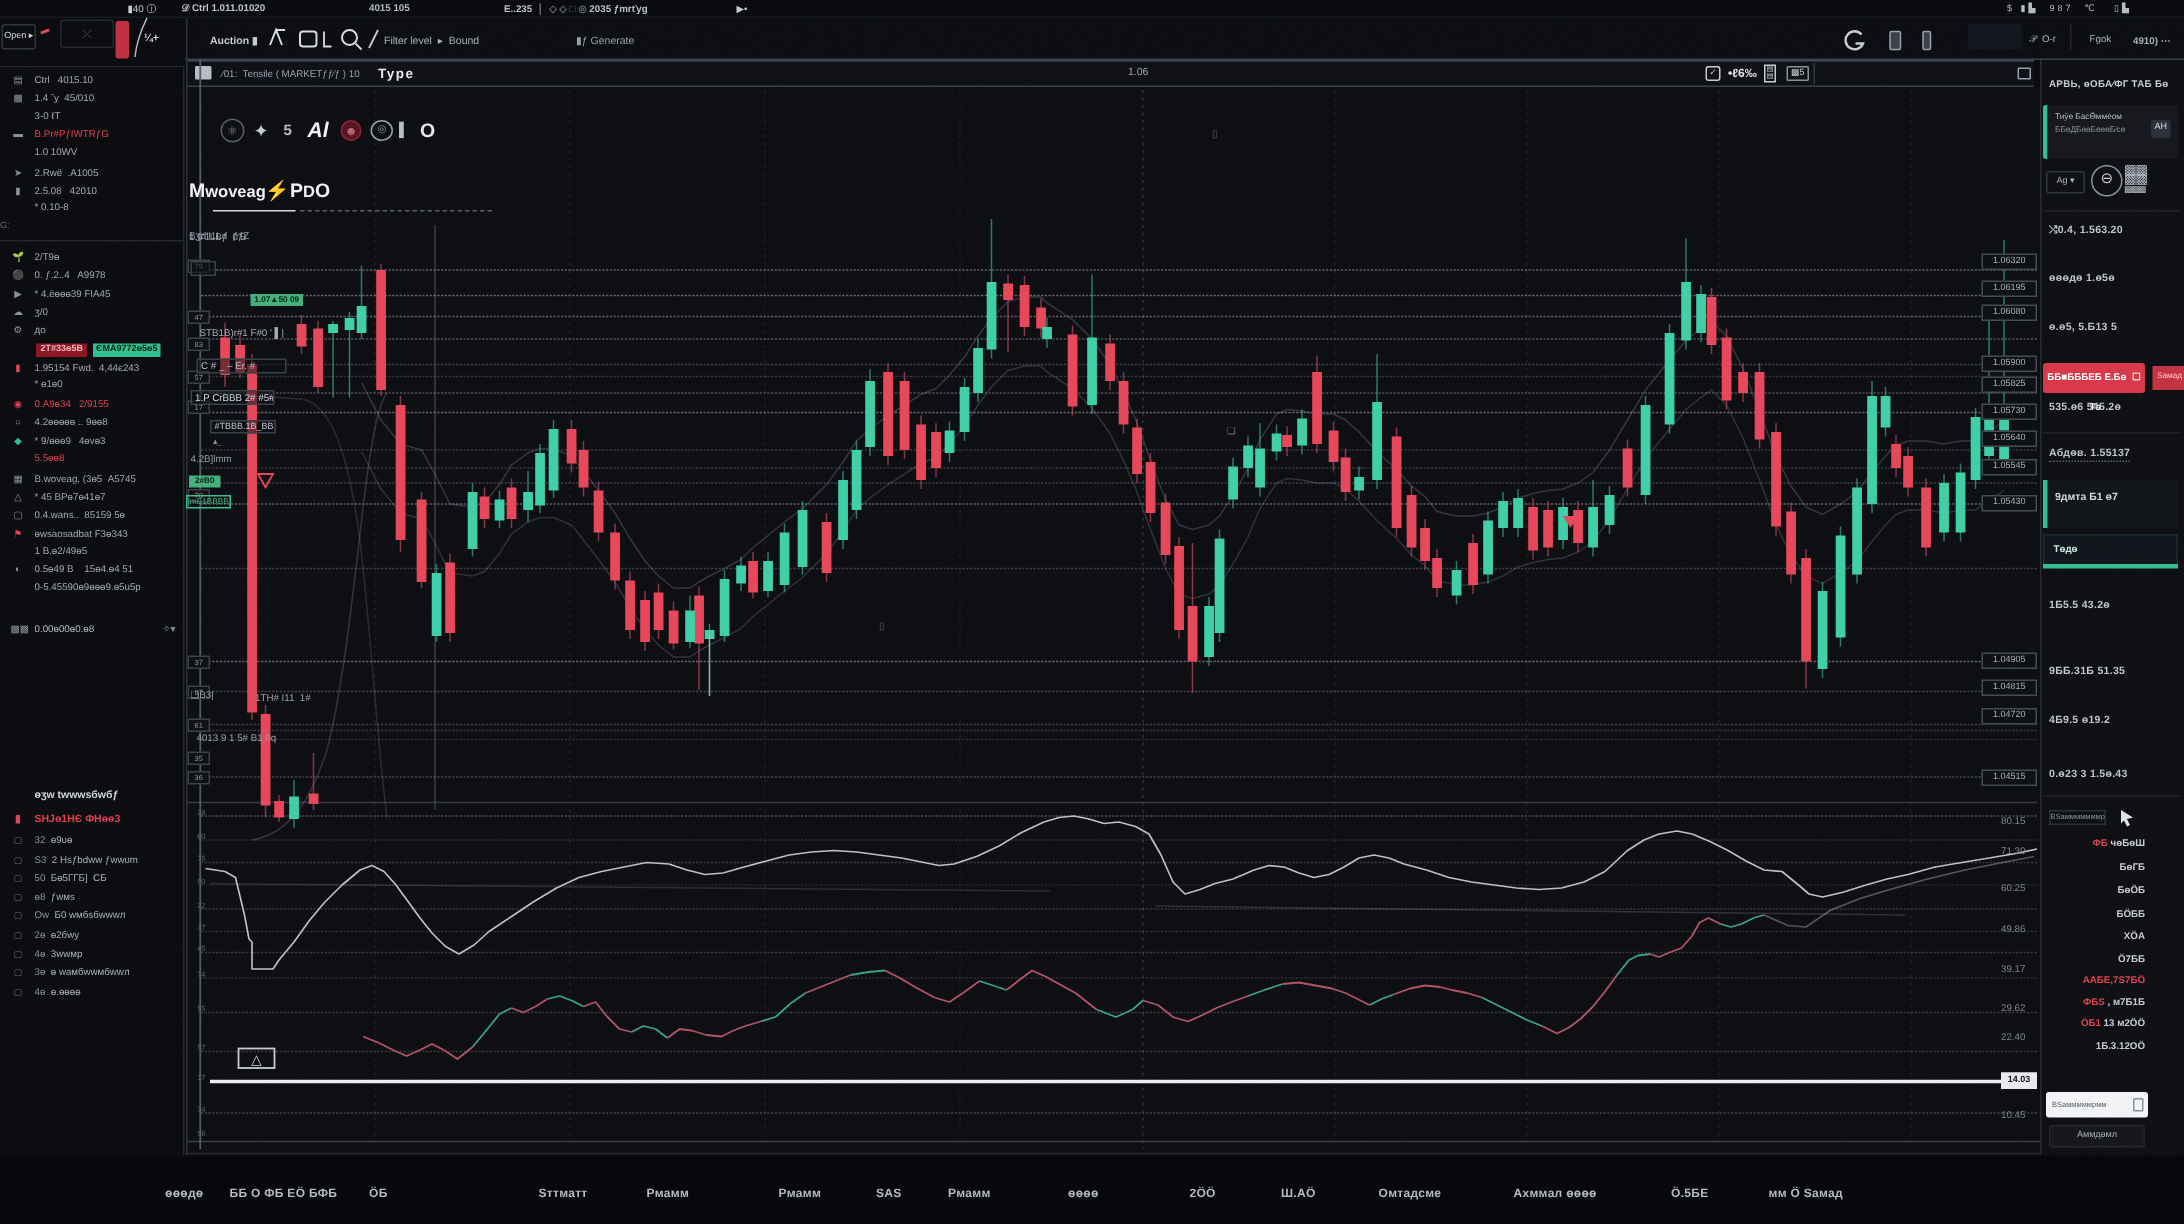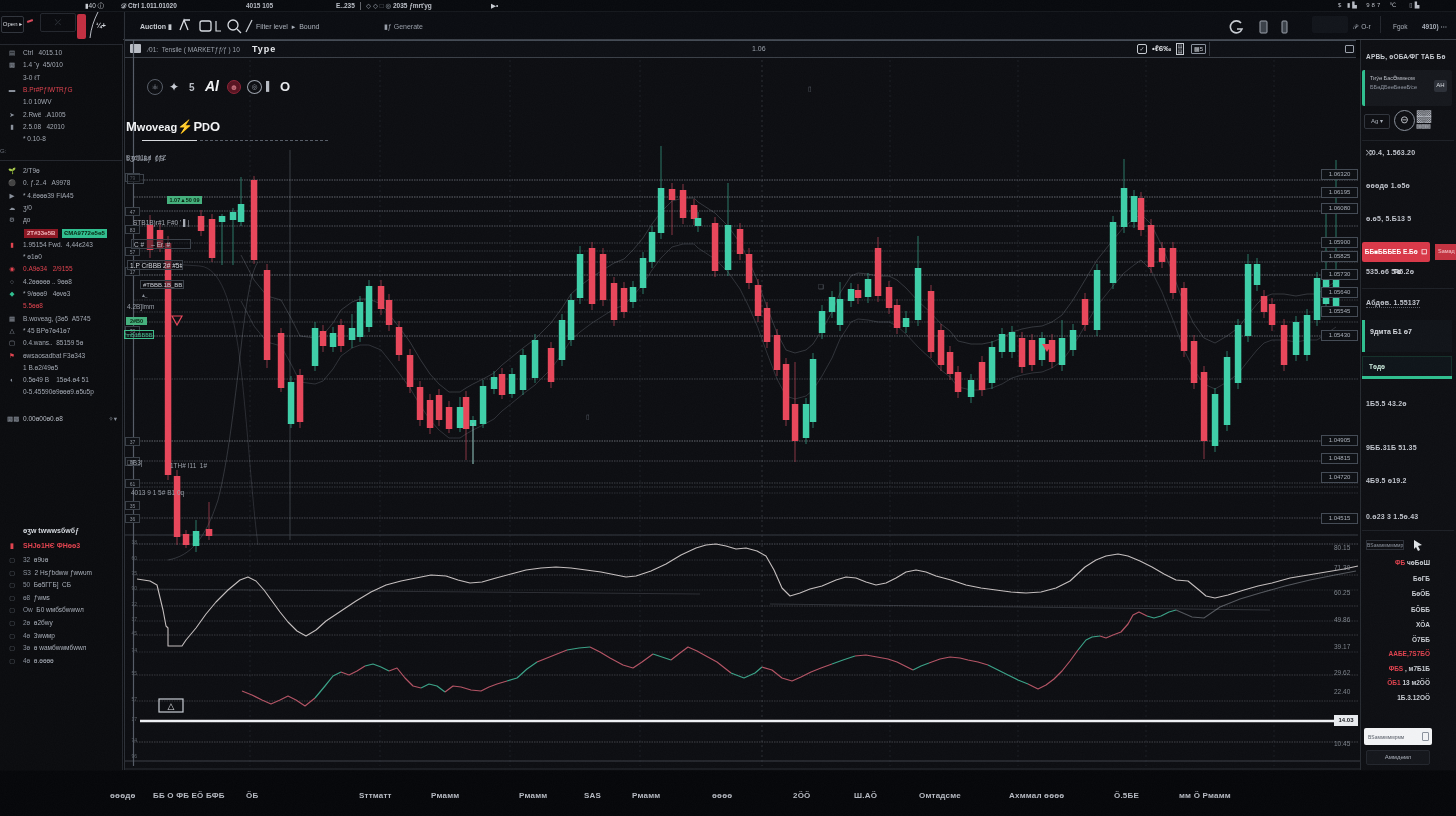--- a/index.html
+++ b/index.html
@@ -593,21 +593,21 @@
 <div class="botlink" style="left:431px">Рмамм</div>
 <div class="botlink" style="left:519px">Рмамм</div>
 <div class="botlink" style="left:584px">ЅАЅ</div>
 <div class="botlink" style="left:632px">Рмамм</div>
 <div class="botlink" style="left:712px">өөөө</div>
 <div class="botlink" style="left:793px">2ӦӦ</div>
 <div class="botlink" style="left:854px">Ш.АӦ</div>
 <div class="botlink" style="left:919px">Омтадсме</div>
 <div class="botlink" style="left:1009px">Ахммал өөөө</div>
 <div class="botlink" style="left:1114px">Ӧ.5БЕ</div>
-<div class="botlink" style="left:1179px">мм Ӧ Рмамм</div>
+<div class="botlink" style="left:1179px">мм Ӧ Ѕамад</div>
 <svg class="abs" style="left:0;top:0;pointer-events:none" width="1456" height="816">
     <defs>
       <filter id="nz">
         <feTurbulence type="fractalNoise" baseFrequency="0.9" numOctaves="2" stitchTiles="stitch"></feTurbulence>
         <feColorMatrix type="matrix" values="0 0 0 0 0.6  0 0 0 0 0.62  0 0 0 0 0.66  0 0 0 0.5 0"></feColorMatrix>
       </filter>
     </defs>
     <rect width="1456" height="816" filter="url(#nz)" opacity="0.055"></rect>
   </svg>
 </body></html>

